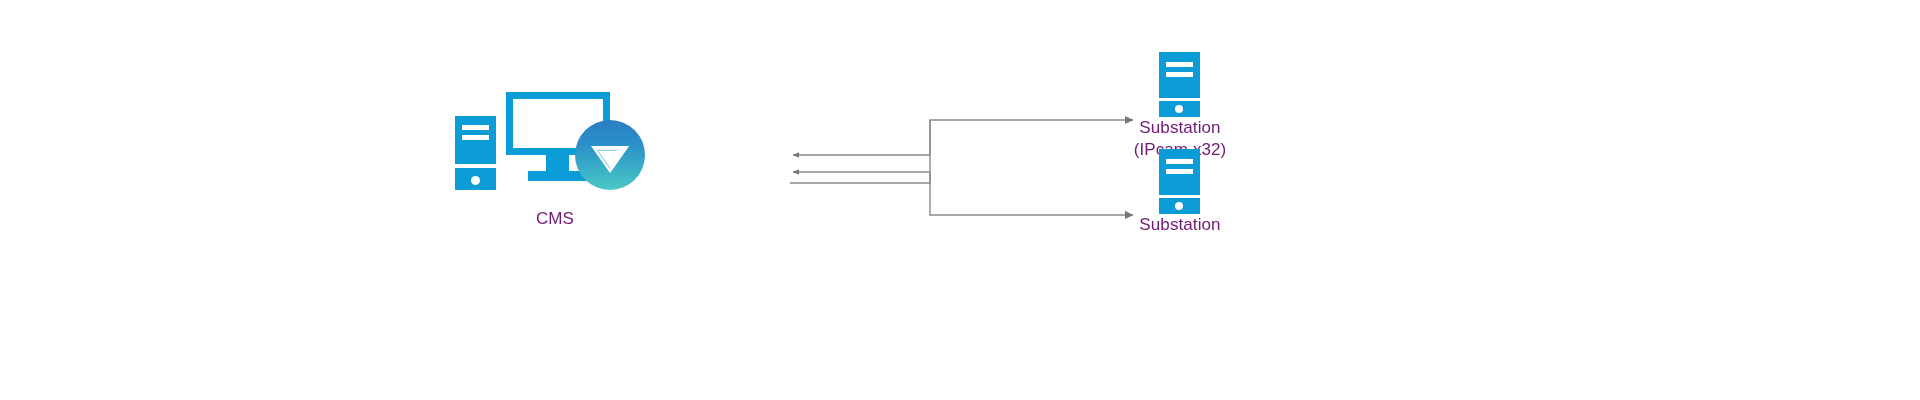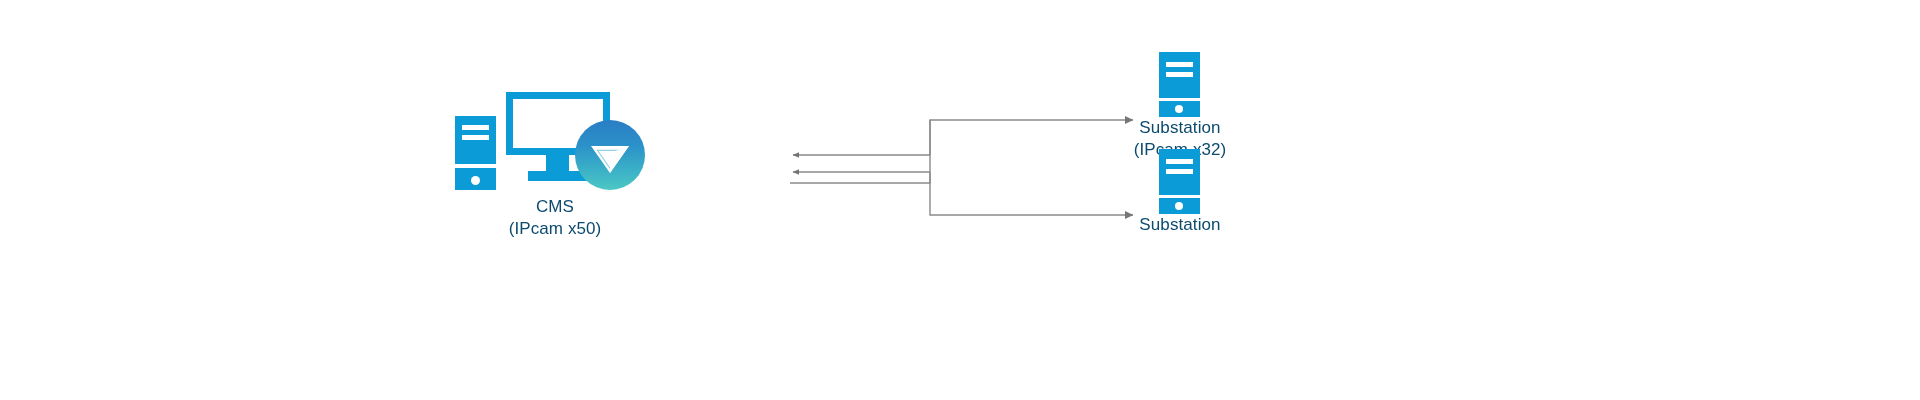--- a/index.html
+++ b/index.html
@@ -18,21 +18,21 @@
     position: relative;
     width: 1920px;
     height: 400px;
     background: #ffffff;
   }
 
   
   .node-label {
     position: absolute;
     text-align: center;
-    color: #0c4a6e;
+    color: #701a75;
     font-family: "Liberation Sans", sans-serif;
     font-size: 17px;
     line-height: 22px;
     letter-spacing: 0.1px;
     white-space: nowrap;
     user-select: none;
   }
   .node-label .lbl-line { display: block; }
 
   
@@ -228,23 +228,22 @@
     <div class="badge">
       <svg width="70" height="70" viewBox="0 0 70 70" xmlns="http://www.w3.org/2000/svg">
 
         <path d="M16,26 L54,26 L35,53 Z" fill="#ffffff"></path>
         <path d="M22.5,30.4 L47.5,30.4 L35,48.2 Z" fill="none" stroke="#3aa9c8" stroke-width="1.1" opacity="0.55"></path>
         <path d="M35,53 L35,33 L54,26 Z" fill="#ffffff" opacity="0.92"></path>
       </svg>
     </div>
   </div>
 
-  <div class="node-label" style="left:455px; top:196px; width:200px;">
+  <div class="node-label" style="left:455px; top:208px; width:200px;">
     <span class="lbl-line">CMS</span>
-    <span class="lbl-line">(IPcam x50)</span>
   </div>
 
   <div class="server" style="left:1159px; top:52px;">
     <div class="server-body">
       <div class="server-slot s1"></div>
       <div class="server-slot s2"></div>
     </div>
     <div class="server-base"></div>
     <div class="server-dot"></div>
   </div>

